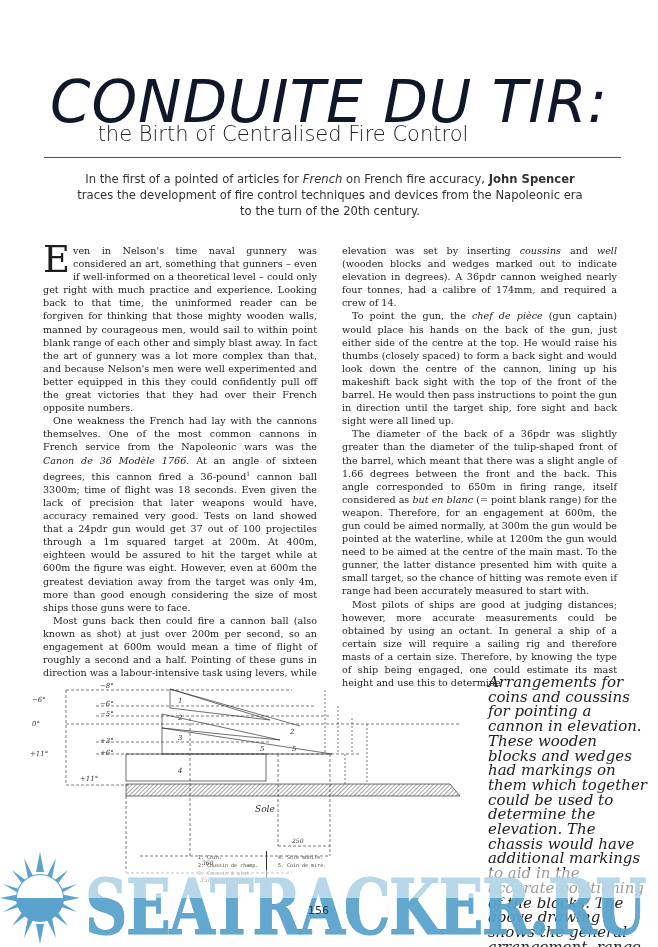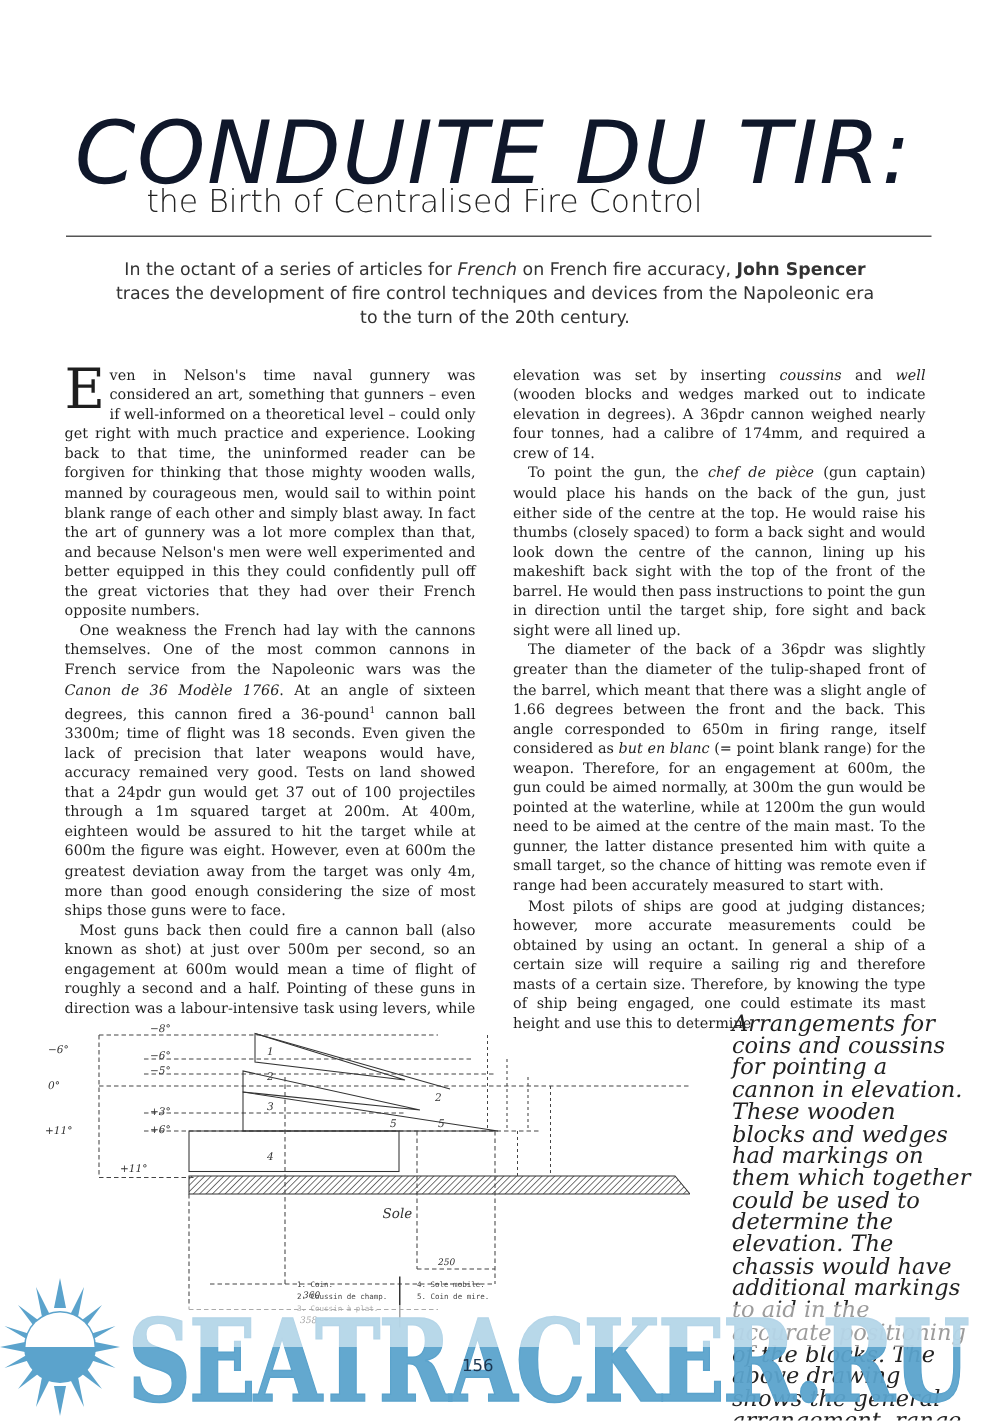--- a/index.html
+++ b/index.html
@@ -46,27 +46,27 @@
   }
 </style>
 </head>
 <body>
 
 <div class="title">CONDUITE DU TIR:</div>
 <div class="subtitle">the Birth of Centralised Fire Control</div>
 <div class="rule"></div>
 
 <div class="standfirst">
-  <span>In the octant of a series of articles for </span><i>French</i><span> on French fire accuracy, </span><b>John Spencer</b><span> traces the development of fire control techniques and devices from the Napoleonic era to the turn of the 20th century.</span>
+  <span>In the first of a pointed of articles for </span><i>French</i><span> on French fire accuracy, </span><b>John Spencer</b><span> traces the development of fire control techniques and devices from the Napoleonic era to the turn of the 20th century.</span>
 </div>
 
 <div class="col col-left">
   <p class="first"><span class="dropcap">E</span><span>ven in Nelson's time naval gunnery was considered an art, something that gunners – even if well-informed on a theoretical level – could only get right with much practice and experience. Looking back to that time, the uninformed reader can be forgiven for thinking that those mighty wooden walls, manned by courageous men, would sail to within point blank range of each other and simply blast away. In fact the art of gunnery was a lot more complex than that, and because Nelson's men were well experimented and better equipped in this they could confidently pull off the great victories that they had over their French opposite numbers.</span></p>
   <p><span>One weakness the French had lay with the cannons themselves. One of the most common cannons in French service from the Napoleonic wars was the </span><i>Canon de 36 Modèle 1766</i><span>. At an angle of sixteen degrees, this cannon fired a 36-pound</span><sup style="font-size:6px">1</sup><span> cannon ball 3300m; time of flight was 18 seconds. Even given the lack of precision that later weapons would have, accuracy remained very good. Tests on land showed that a 24pdr gun would get 37 out of 100 projectiles through a 1m squared target at 200m. At 400m, eighteen would be assured to hit the target while at 600m the figure was eight. However, even at 600m the greatest deviation away from the target was only 4m, more than good enough considering the size of most ships those guns were to face.</span></p>
-  <p>Most guns back then could fire a cannon ball (also known as shot) at just over 500m per second, so an engagement at 600m would mean a time of flight of roughly a second and a half. Pointing of these guns in direction was a labour-intensive task using levers, while</p>
+  <p>Most guns back then could fire a cannon ball (also known as shot) at just over 200m per second, so an engagement at 600m would mean a time of flight of roughly a second and a half. Pointing of these guns in direction was a labour-intensive task using levers, while</p>
 </div>
 
 <div class="col col-right">
   <p class="first"><span>elevation was set by inserting </span><i>coussins</i><span> and </span><i>well</i><span> (wooden blocks and wedges marked out to indicate elevation in degrees). A 36pdr cannon weighed nearly four tonnes, had a calibre of 174mm, and required a crew of 14.</span></p>
   <p><span>To point the gun, the </span><i>chef de pièce</i><span> (gun captain) would place his hands on the back of the gun, just either side of the centre at the top. He would raise his thumbs (closely spaced) to form a back sight and would look down the centre of the cannon, lining up his makeshift back sight with the top of the front of the barrel. He would then pass instructions to point the gun in direction until the target ship, fore sight and back sight were all lined up.</span></p>
   <p><span>The diameter of the back of a 36pdr was slightly greater than the diameter of the tulip-shaped front of the barrel, which meant that there was a slight angle of 1.66 degrees between the front and the back. This angle corresponded to 650m in firing range, itself considered as </span><i>but en blanc</i><span> (= point blank range) for the weapon. Therefore, for an engagement at 600m, the gun could be aimed normally, at 300m the gun would be pointed at the waterline, while at 1200m the gun would need to be aimed at the centre of the main mast. To the gunner, the latter distance presented him with quite a small target, so the chance of hitting was remote even if range had been accurately measured to start with.</span></p>
   <p>Most pilots of ships are good at judging distances; however, more accurate measurements could be obtained by using an octant. In general a ship of a certain size will require a sailing rig and therefore masts of a certain size. Therefore, by knowing the type of ship being engaged, one could estimate its mast height and use this to determine</p>
 </div>
 
 <svg class="diagram" viewBox="0 0 430 225" xmlns="http://www.w3.org/2000/svg">

